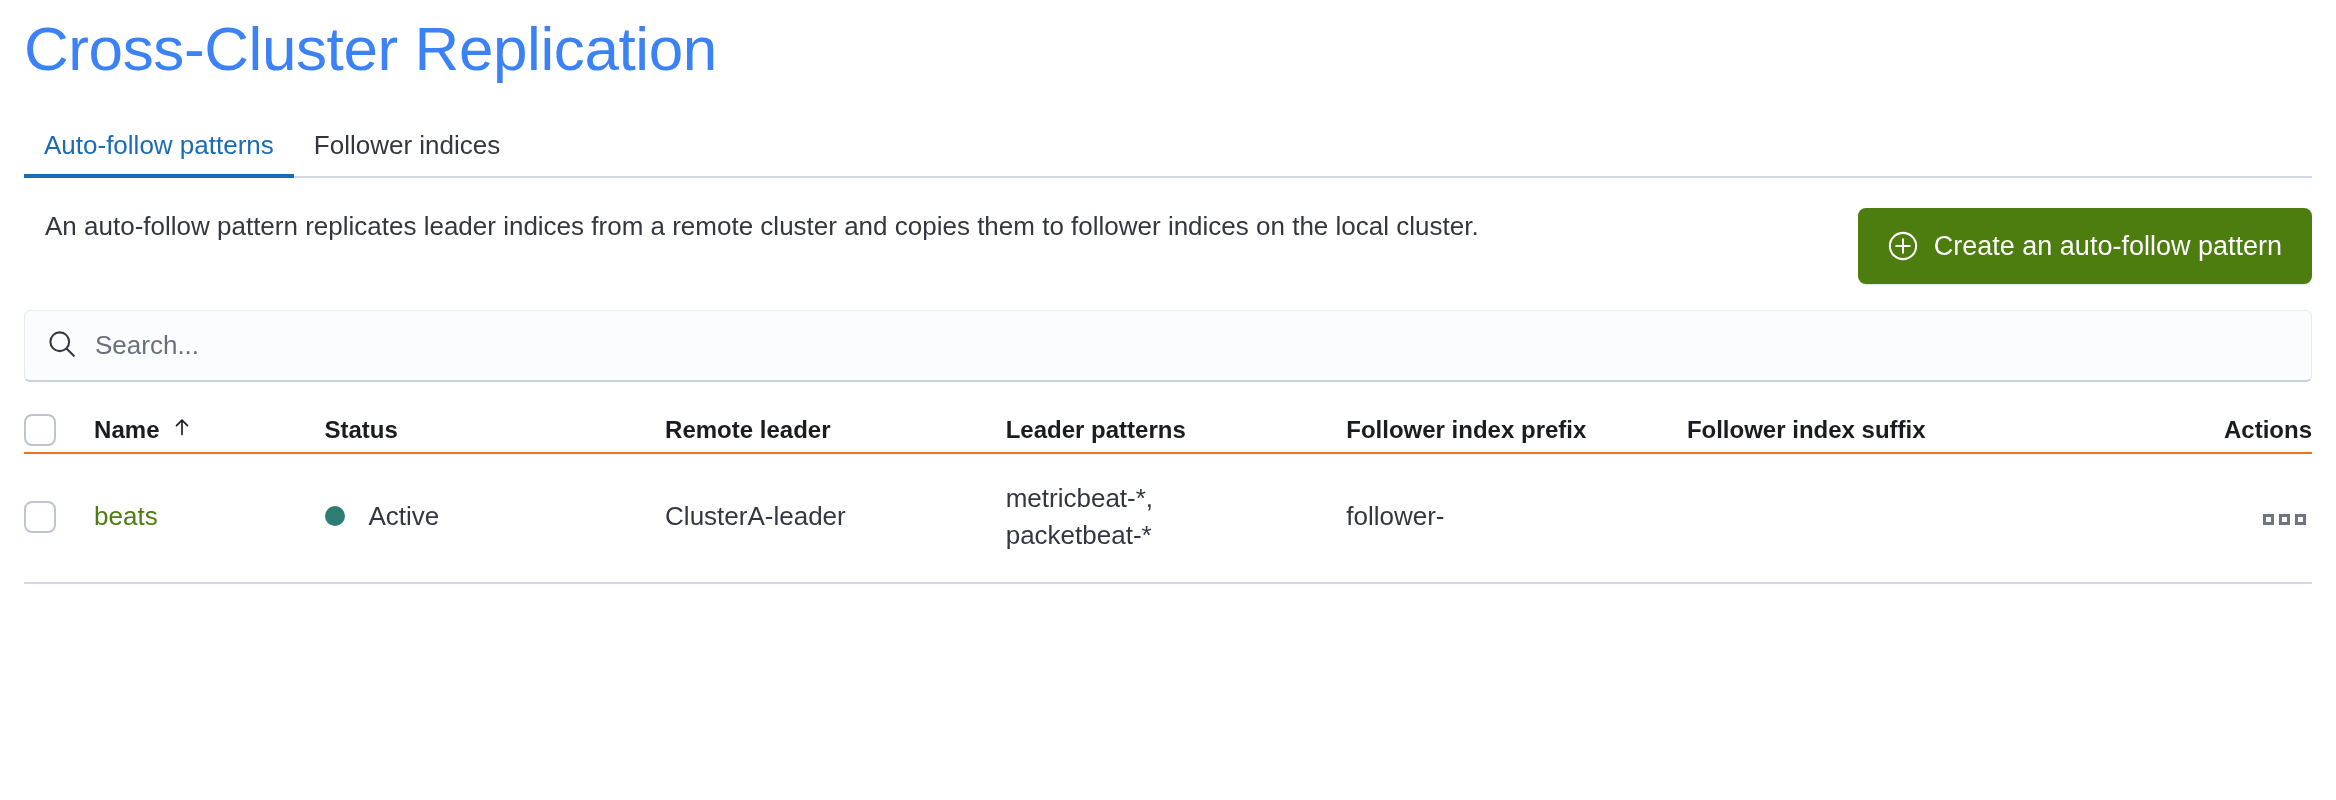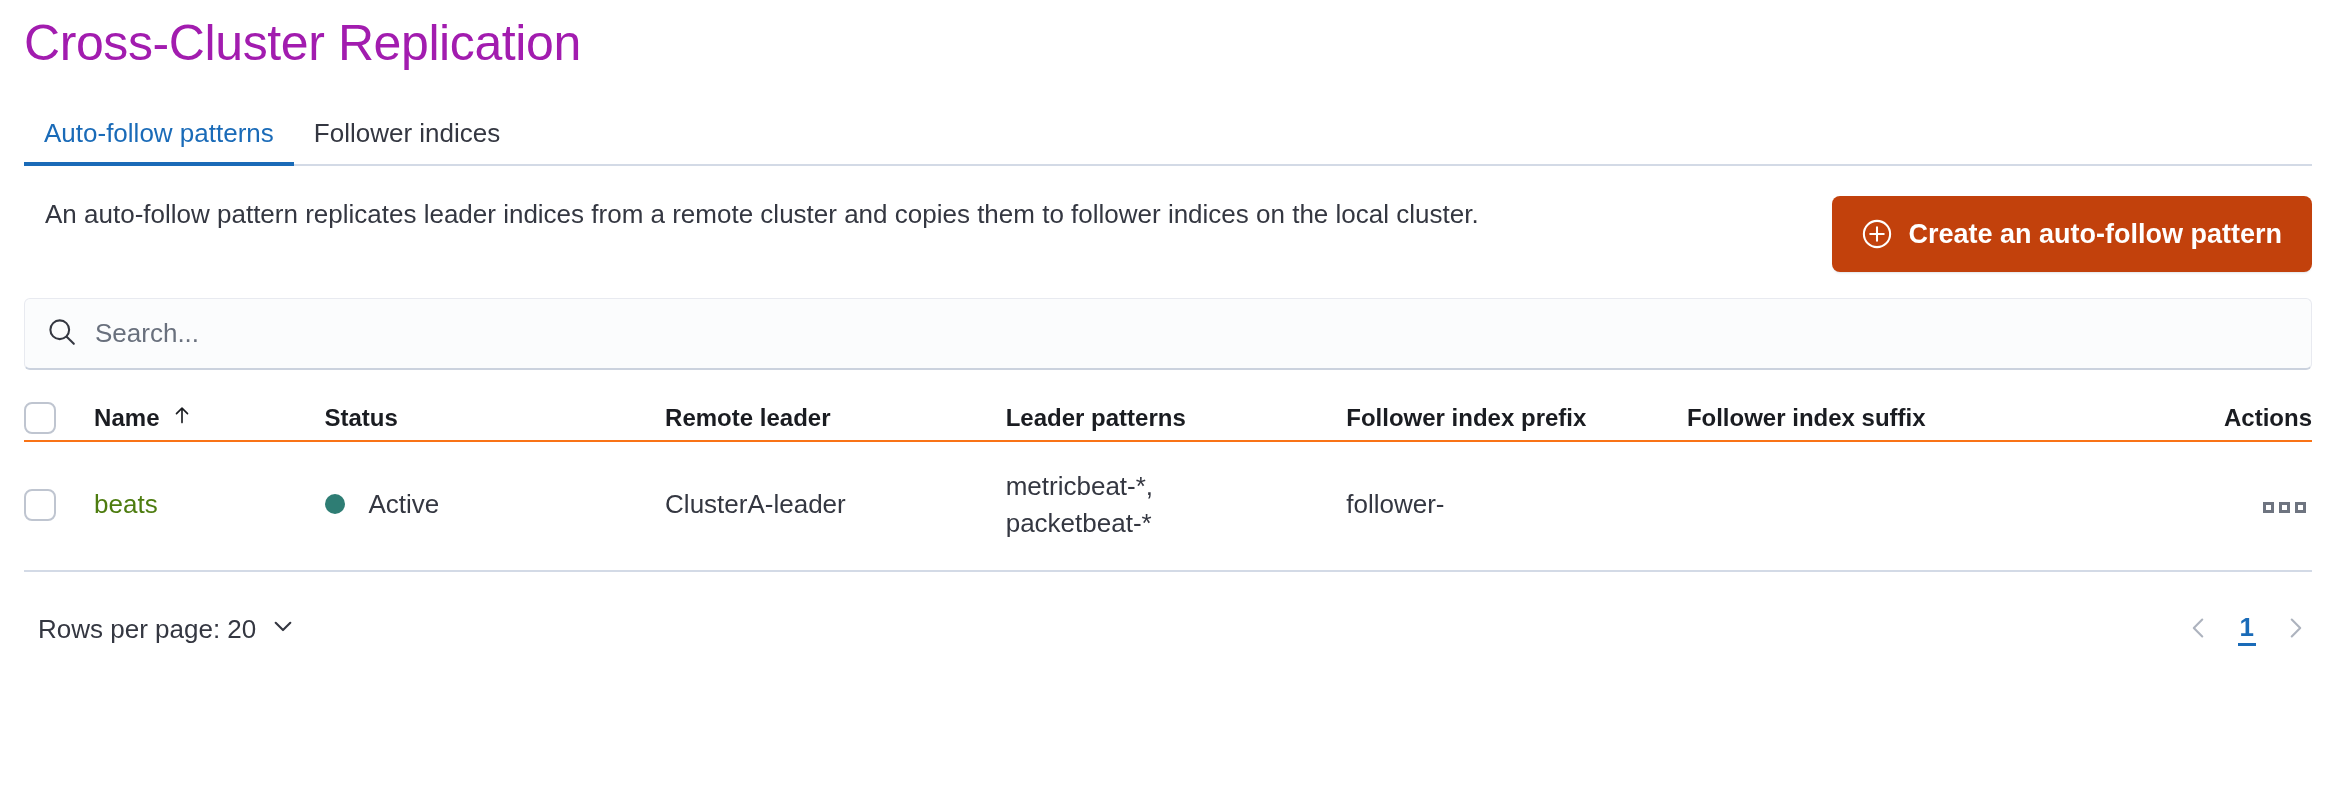--- a/index.html
+++ b/index.html
@@ -8,23 +8,23 @@
     height: 800px;
     background: #FFFFFF;
     font-family: "Liberation Sans", sans-serif;
     color: #343741;
     overflow: hidden;
   }
   .page { position: relative; width: 2336px; height: 800px; padding: 0 24px; }
 
   
   .page-title {
-    font-size: 50px;
-    font-weight: 300;
-    color: #a21caf;
+    font-size: 62px;
+    font-weight: 300;
+    color: #3b82f6;
     letter-spacing: -0.4px;
     line-height: 1;
     padding-top: 18px;
     white-space: nowrap;
   }
 
   
   .tabs {
     display: flex;
     align-items: flex-end;
@@ -63,31 +63,31 @@
   .desc-text {
     font-size: 26px;
     line-height: 1.42;
     color: #343741;
     max-width: 1700px;
     font-weight: 300;
     margin-left: 21px;
   }
   .create-btn {
     flex: 0 0 auto;
-    background: #c2410c;
+    background: #4d7c0f;
     color: #FFFFFF;
     border: none;
     border-radius: 8px;
     height: 76px;
     padding: 0 30px;
     display: inline-flex;
     align-items: center;
     gap: 16px;
     font-size: 27px;
-    font-weight: 700;
+    font-weight: 400;
     cursor: pointer;
     font-family: "Liberation Sans", sans-serif;
     white-space: nowrap;
     box-shadow: 0 2px 2px -1px rgba(152,162,179,0.3);
   }
   .create-btn svg { display: block; }
 
   
   .search-wrap {
     margin-top: 26px;
@@ -304,37 +304,14 @@
           <span class="dots-btn">
             <i></i>
               <i></i>
               <i></i>
           </span>
         </td>
       </tr>
     </tbody>
   </table>
 
-  <div class="footer">
-    <div class="rows-per-page">
-      <span>Rows per page: 20</span>
-      <span>
-        <svg width="26" height="26" viewBox="0 0 16 16" aria-hidden="true">
-          <path d="M3.5 6l4.5 4.5L12.5 6" fill="none" stroke="#343741" stroke-width="1.3" stroke-linecap="round" stroke-linejoin="round"></path>
-        </svg>
-      </span>
-    </div>
-    <div class="pager">
-      <span class="chev">
-        <svg width="26" height="26" viewBox="0 0 16 16" aria-hidden="true">
-          <path d="M10 2.8L4.8 8l5.2 5.2" fill="none" stroke="#ADB3BE" stroke-width="1.3" stroke-linecap="round" stroke-linejoin="round"></path>
-        </svg>
-      </span>
-      <span class="pnum">1</span>
-      <span class="chev">
-        <svg width="26" height="26" viewBox="0 0 16 16" aria-hidden="true">
-          <path d="M6 2.8L11.2 8 6 13.2" fill="none" stroke="#ADB3BE" stroke-width="1.3" stroke-linecap="round" stroke-linejoin="round"></path>
-        </svg>
-      </span>
-    </div>
-  </div>
 
 </div>
 
 </body></html>

